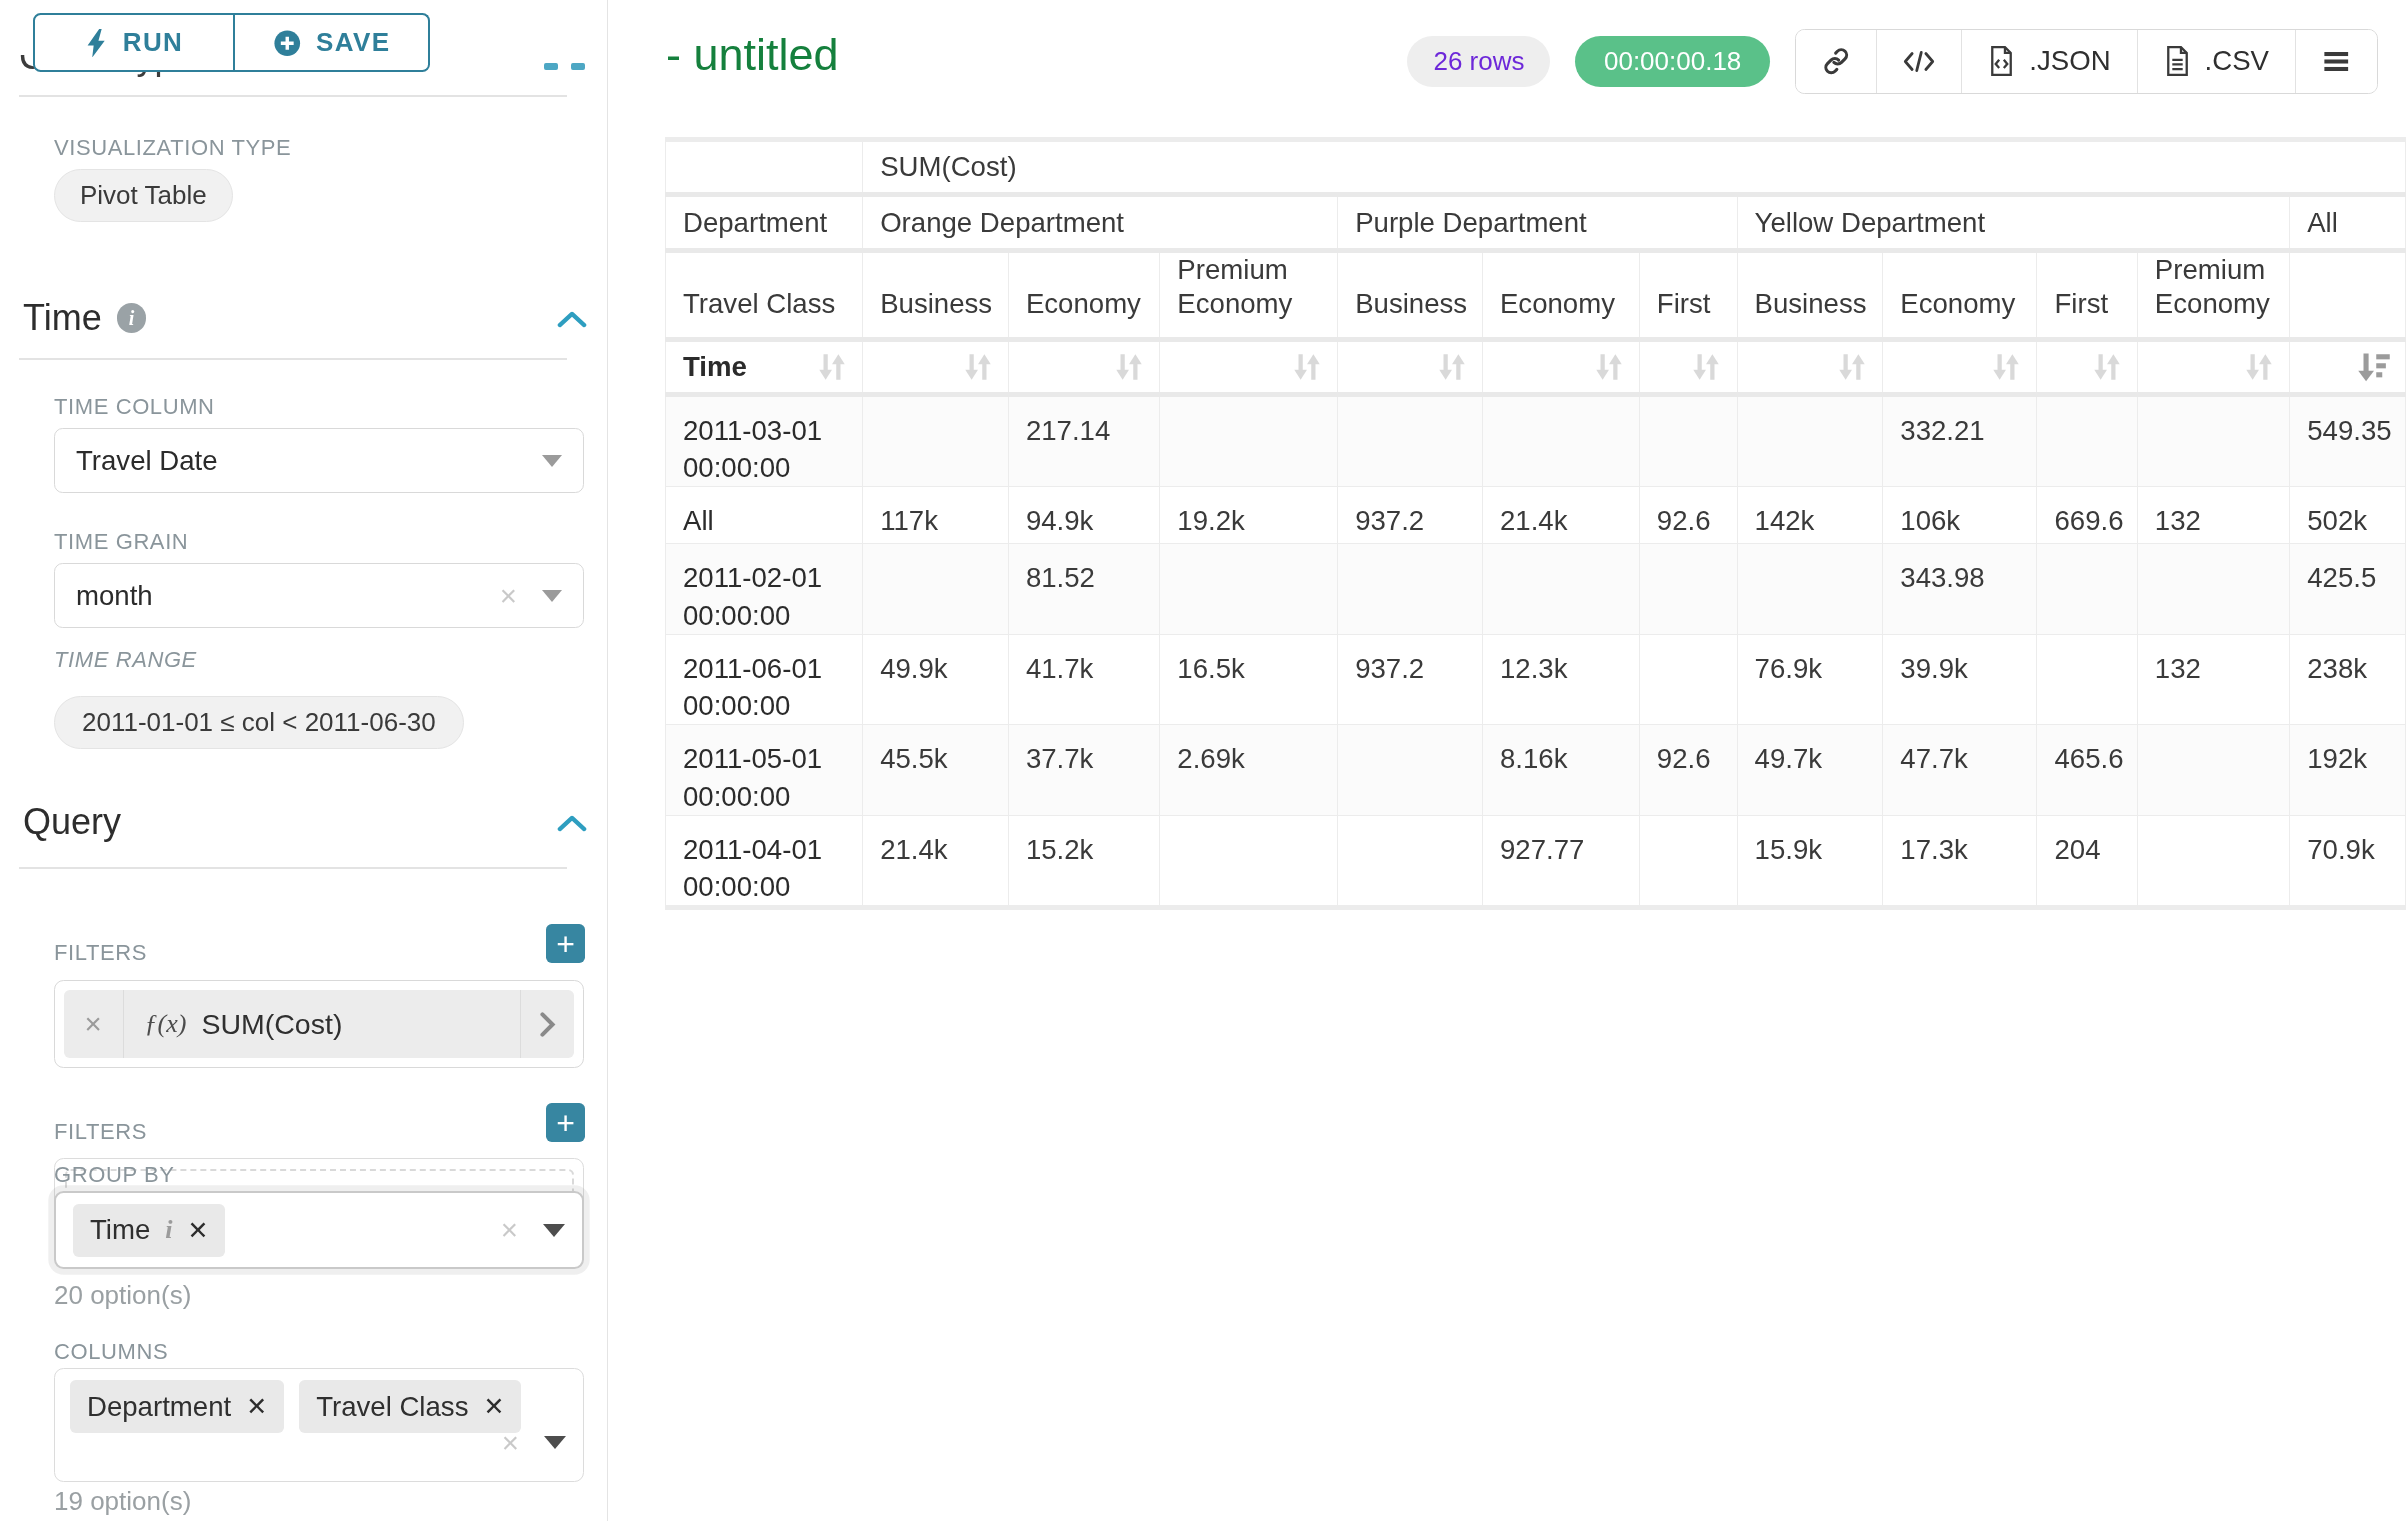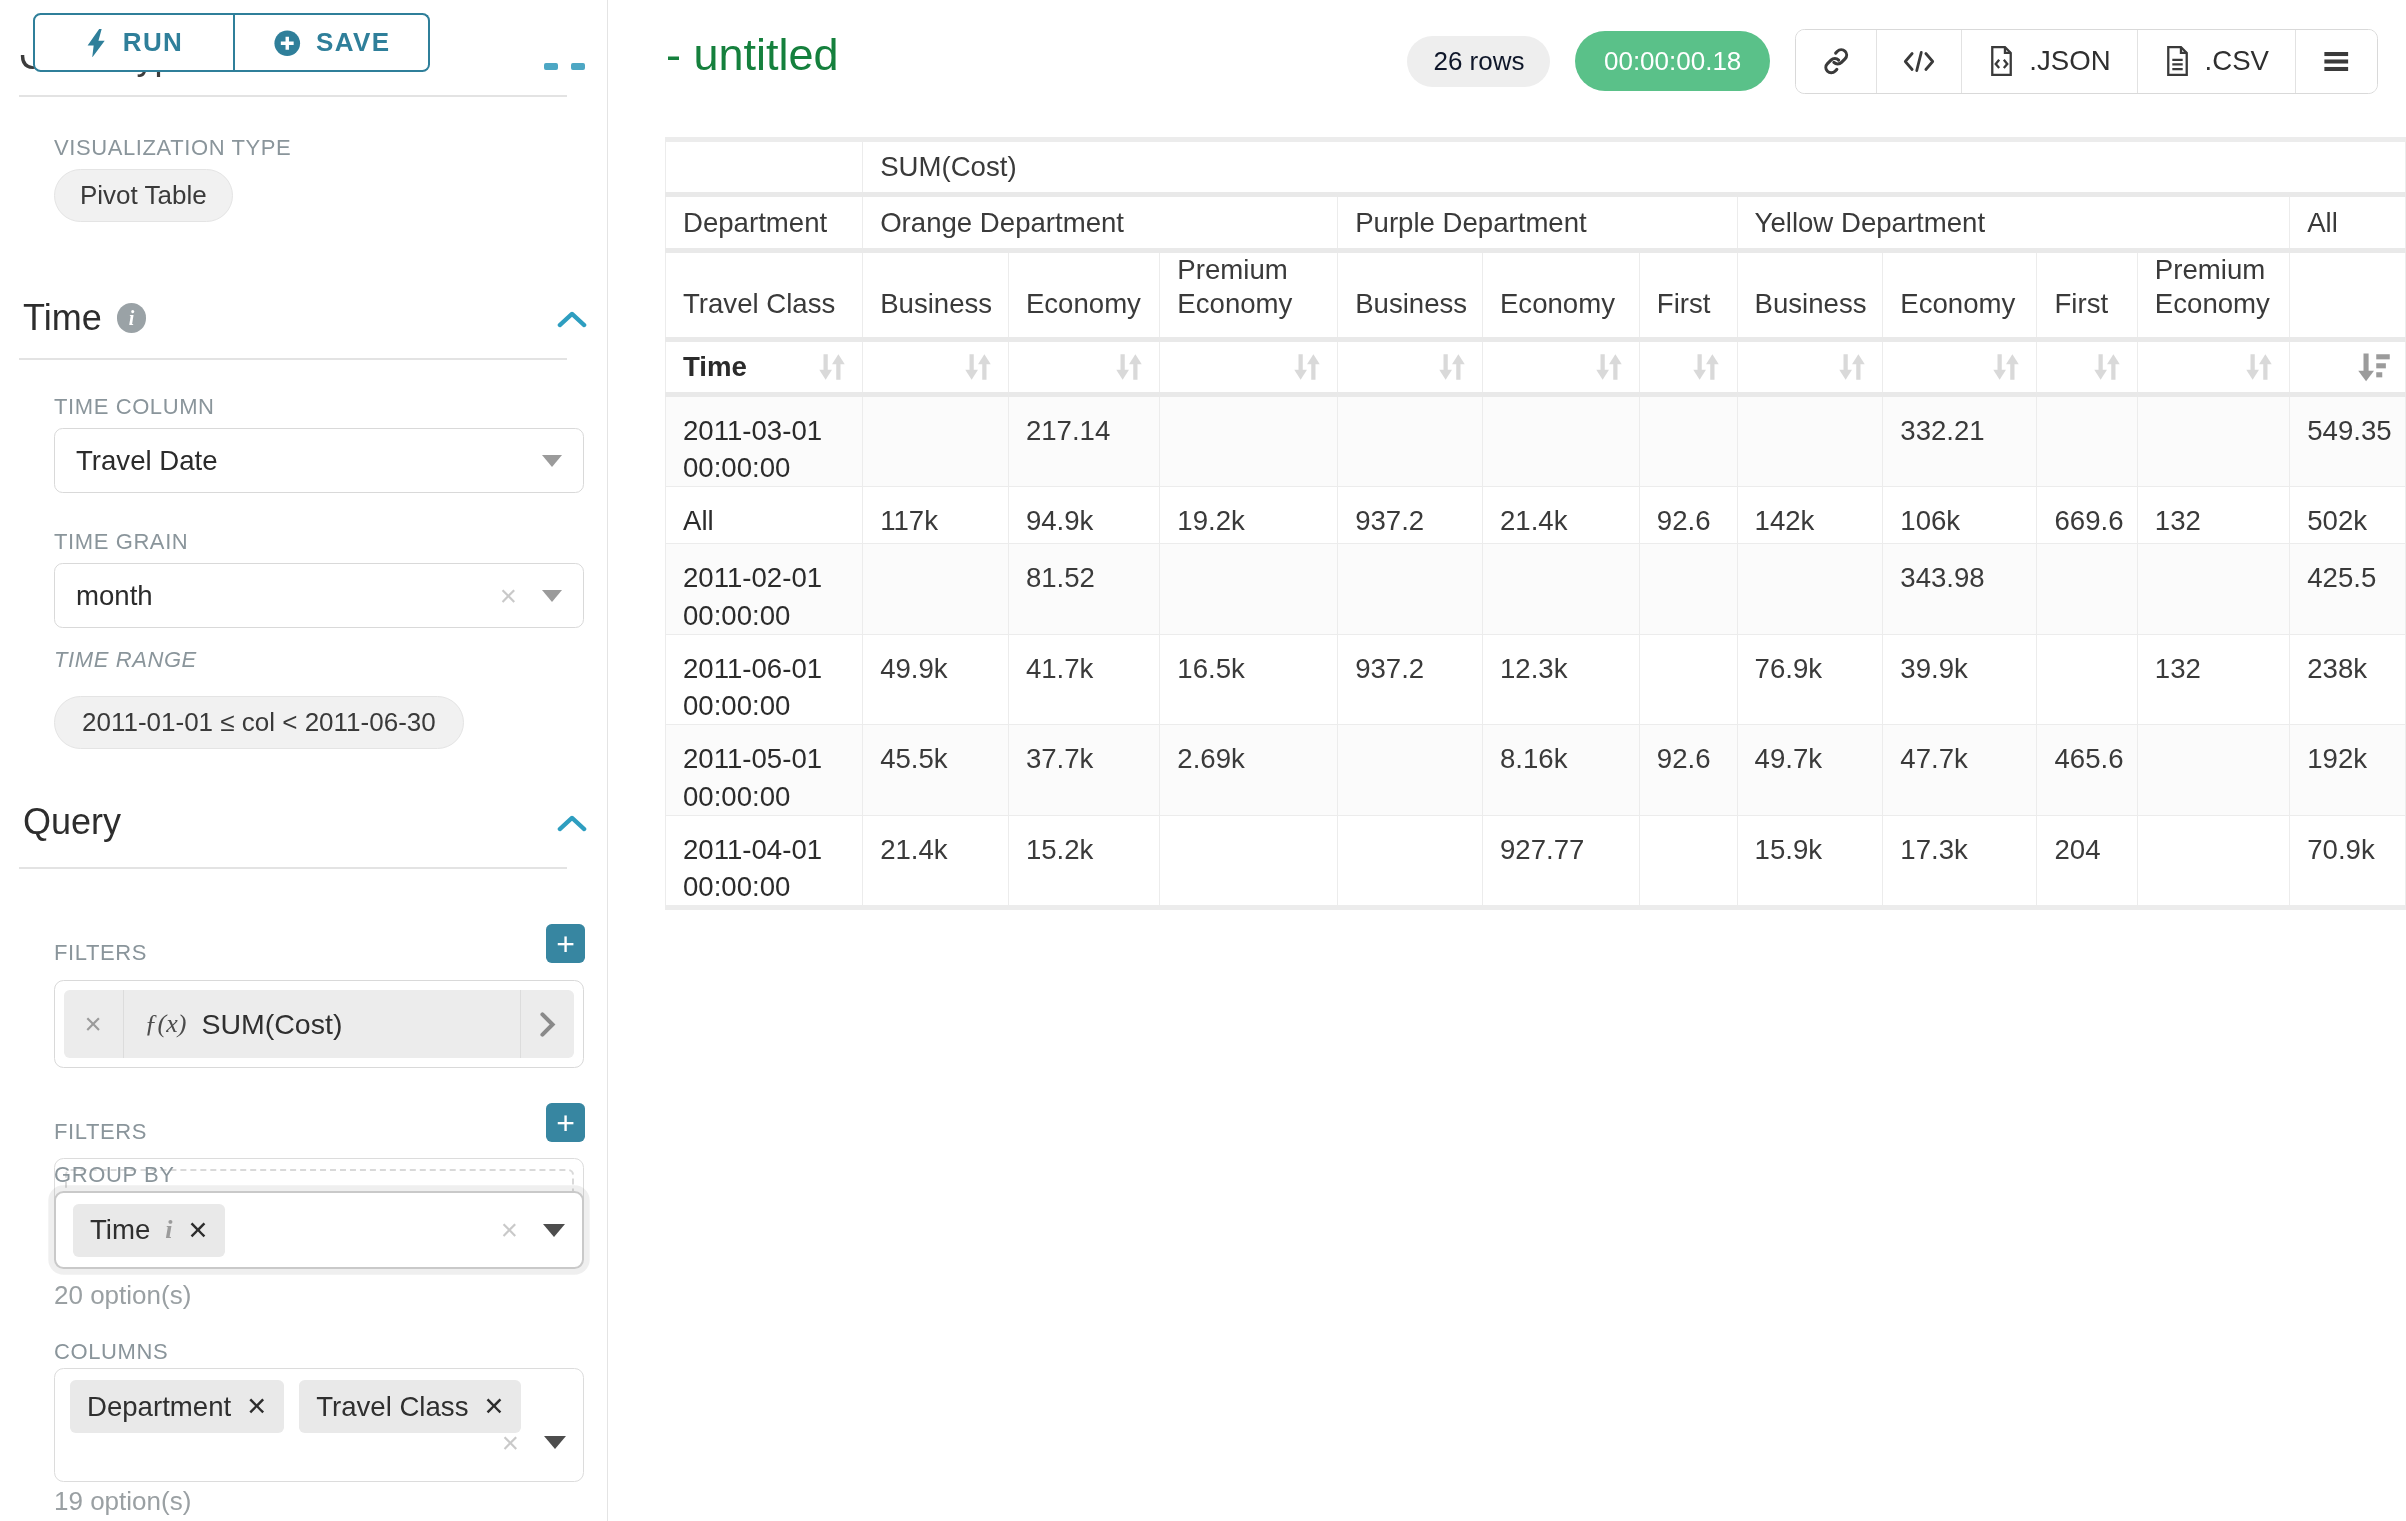--- a/index.html
+++ b/index.html
@@ -58,23 +58,23 @@
               border-top:13.3px solid #4d4d4d;}
   .col-select{position:absolute;left:54px;top:1368px;width:530px;height:114px;box-sizing:border-box;
               border:1.9px solid #dcdcdc;border-radius:9.5px;padding:11.4px 15px;background:#fff;cursor:text;}
   .col-chips{display:flex;gap:15px;}
   .col-controls{position:absolute;right:17px;top:59px;display:flex;align-items:center;}
   .option-count{position:absolute;left:54px;font-size:26px;color:#9aa0a3;}
 
   
   .page-title{position:absolute;left:666px;top:28.5px;font-size:45px;color:#15803d;}
   .header-right{position:absolute;right:28.5px;top:28.5px;display:flex;align-items:center;gap:25px;}
-  .rows-pill{height:51px;border-radius:950px;background:#eeeeee;color:#0f172a;font-size:26px;
+  .rows-pill{height:51px;border-radius:950px;background:#eeeeee;color:#6d28d9;font-size:26px;
              display:flex;align-items:center;padding:0 26px;}
-  .timer-pill{height:60px;border-radius:950px;background:#5ac189;color:#fff;font-size:26px;
+  .timer-pill{height:51px;border-radius:950px;background:#5ac189;color:#fff;font-size:26px;
               display:flex;align-items:center;padding:0 28.5px;}
   .btn-toolbar{display:flex;border:1.9px solid #d9d9d9;border-radius:9.5px;overflow:hidden;height:63px;background:#fff;}
   .tool-btn{display:flex;align-items:center;justify-content:center;padding:0 26px;border-right:1.9px solid #e2e2e2;
             color:#2f2f2f;font-size:27.6px;gap:14px;cursor:pointer;background:#fff;}
   .tool-btn:last-child{border-right:none;}
 
   
   .pivot-wrap{position:absolute;left:665px;top:137px;}
   table.pivot{border-collapse:collapse;table-layout:fixed;font-size:27.6px;color:#3a3a3a;}
   table.pivot th,table.pivot td{border-left:1.9px solid #ececec;border-right:1.9px solid #ececec;

